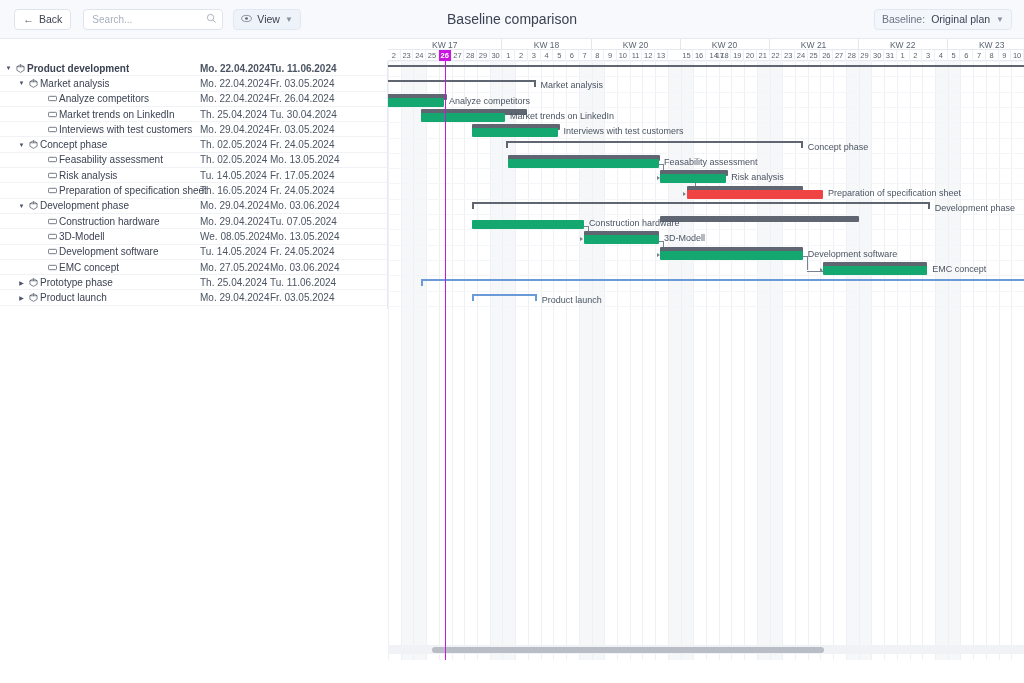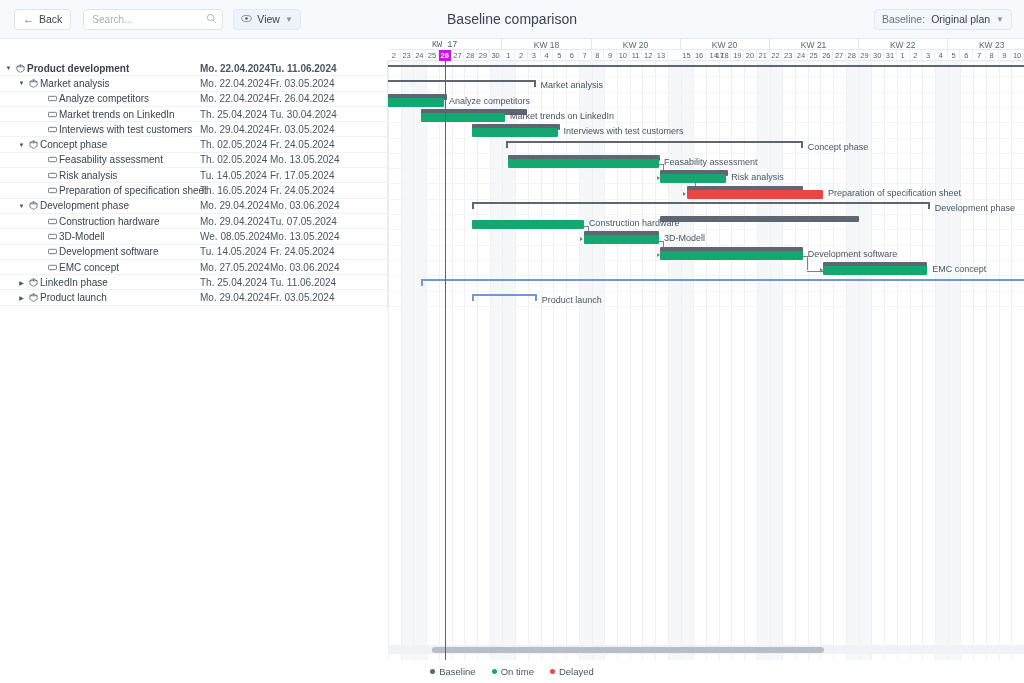--- a/index.html
+++ b/index.html
@@ -391,21 +391,21 @@
       <div class="row lvl1">
         <span class="twisty">▶</span>
         <span class="icon-cell">
           <svg width="9" height="9" viewBox="0 0 14 14">
             <polygon points="7,1 12.6,4.2 12.6,9.8 7,13 1.4,9.8 1.4,4.2" fill="none" stroke="#3b4252" stroke-width="1"></polygon>
             <line x1="7" y1="1" x2="7" y2="4.4" stroke="#3b4252" stroke-width="1"></line>
             <line x1="7" y1="4.4" x2="12.6" y2="4.2" stroke="#3b4252" stroke-width="1"></line>
             <line x1="7" y1="4.4" x2="1.4" y2="4.2" stroke="#3b4252" stroke-width="1"></line>
           </svg>
         </span>
-        <span class="nm">LinkedIn phase</span>
+        <span class="nm">Prototype phase</span>
         <span class="start">Th. 25.04.2024</span>
         <span class="end">Tu. 11.06.2024</span>
       </div>
       <div class="row lvl1">
         <span class="twisty">▶</span>
         <span class="icon-cell">
           <svg width="9" height="9" viewBox="0 0 14 14">
             <polygon points="7,1 12.6,4.2 12.6,9.8 7,13 1.4,9.8 1.4,4.2" fill="none" stroke="#3b4252" stroke-width="1"></polygon>
             <line x1="7" y1="1" x2="7" y2="4.4" stroke="#3b4252" stroke-width="1"></line>
             <line x1="7" y1="4.4" x2="12.6" y2="4.2" stroke="#3b4252" stroke-width="1"></line>
@@ -413,21 +413,21 @@
           </svg>
         </span>
         <span class="nm">Product launch</span>
         <span class="start">Mo. 29.04.2024</span>
         <span class="end">Fr. 03.05.2024</span>
       </div>
     </div>
 
   <div class="chart">
     <div class="tl-weeks" id="tl-weeks">
-        <div class="tl-week" style="left: 0px; width: 114.48px; font-family: Liberation Mono, monospace;">KW 17</div>
+        <div class="tl-week" style="left: 0px; width: 114.48px;">KW 17</div>
         <div class="tl-week" style="left: 114.48px; width: 89.04px;">KW 18</div>
         <div class="tl-week" style="left: 203.52px; width: 89.04px;">KW 20</div>
         <div class="tl-week" style="left: 292.56px; width: 89.04px;">KW 20</div>
         <div class="tl-week" style="left: 381.6px; width: 89.04px;">KW 21</div>
         <div class="tl-week" style="left: 470.64px; width: 89.04px;">KW 22</div>
         <div class="tl-week" style="left: 559.68px; width: 89.04px;">KW 23</div>
       </div>
     <div class="tl-days" id="tl-days">
         <div class="tl-day" style="left: 0px; width: 12.72px;">2</div>
         <div class="tl-day" style="left: 12.72px; width: 12.72px;">23</div>
@@ -653,28 +653,14 @@
           <div class="cap-r"></div>
         </div>
         <div class="blabel" style="left: 153.824px; top: 233.6px;">Product launch</div>
       </div>
   </div>
 
   <div class="hscroll">
     <div class="thumb"></div>
   </div>
 
-  <div class="legend" id="legend">
-      <div class="itm">
-        <span class="dot" style="background: rgb(95, 102, 114);"></span>
-        <span>Baseline</span>
-      </div>
-      <div class="itm">
-        <span class="dot" style="background: rgb(20, 168, 112);"></span>
-        <span>On time</span>
-      </div>
-      <div class="itm">
-        <span class="dot" style="background: rgb(240, 68, 68);"></span>
-        <span>Delayed</span>
-      </div>
-    </div>
 
 </div>
 
 </body></html>

